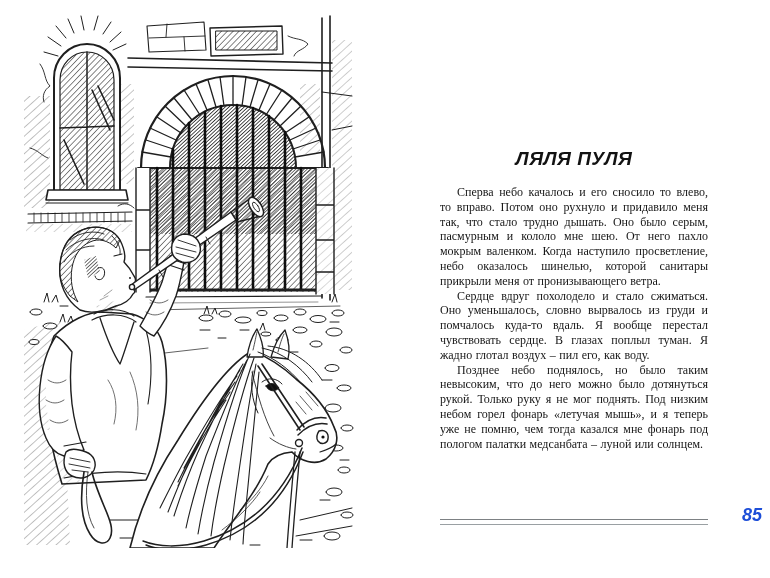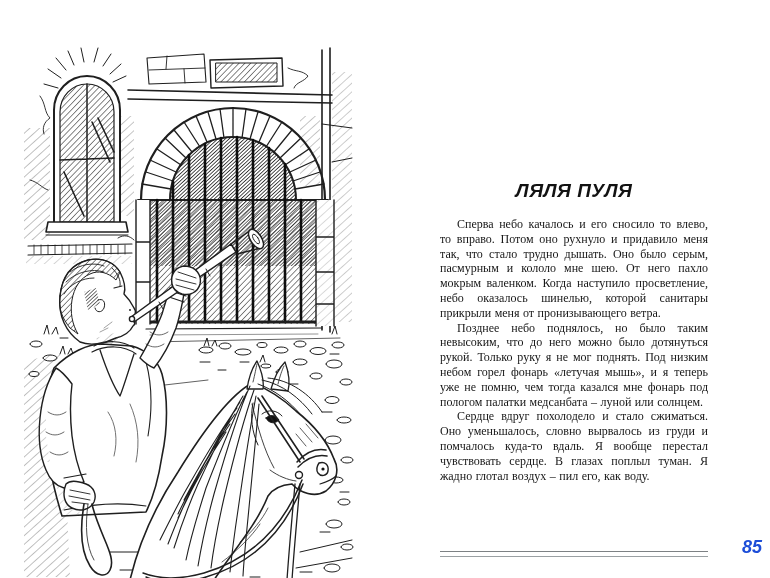--- a/index.html
+++ b/index.html
@@ -1,18 +1,18 @@
 <!DOCTYPE html>
 <html lang="ru"><head>
 <meta charset="utf-8">
 <style>
   html,body{margin:0;padding:0;}
   body{width:770px;height:578px;background:#ffffff;position:relative;overflow:hidden;
        font-family:"Liberation Serif",serif;}
-  .stage{position:absolute;inset:0;background:#ffffff;margin-top:32px;}
+  .stage{position:absolute;inset:0;background:#ffffff;}
   .illus{position:absolute;left:20px;top:12px;width:338px;height:536px;}
   .textcol{position:absolute;left:440px;top:148px;width:268px;color:#161616;}
   .story-title{font-family:"Liberation Sans",sans-serif;font-weight:bold;font-style:italic;
        font-size:19px;letter-spacing:.5px;text-align:center;margin:0 0 15px 0;color:#121212;}
   p.bodytext{margin:0;font-size:12px;line-height:14.8px;text-align:justify;
        text-indent:17px;hyphens:manual;-webkit-hyphens:manual;word-spacing:.5px;color:#161616;}
   .footer-rule{position:absolute;left:440px;top:519px;width:268px;height:4px;
        border-top:1.5px solid #7d8184;border-bottom:1.5px solid #9aa0a3;}
   .page-number{position:absolute;left:742px;top:505px;width:44px;
        font-family:"Liberation Sans",sans-serif;font-weight:bold;font-style:italic;
@@ -165,20 +165,20 @@
           <path d="M172,252 C170,242 176,234 186,234 C196,235 202,243 200,252 C198,260 190,264 182,262 C176,260 173,257 172,252 Z" fill="#fff" stroke-width="1.4"></path>
           <path d="M178,240 L196,246 M176,247 L196,252 M176,253 L194,258" stroke-width="0.9"></path>
         </g>
       </g>
     </svg>
   </div>
 
   <div class="textcol">
     <h1 class="story-title">ЛЯЛЯ ПУЛЯ</h1>
     <p class="bodytext" lang="ru">Сперва небо качалось и его сносило то влево, то вправо. Потом оно рухнуло и придавило меня так, что стало трудно ды­шать. Оно было серым, пасмурным и кололо мне шею. От него пахло мокрым валенком. Когда наступило просветление, небо оказа­лось шинелью, которой санитары прикрыли меня от пронизывающего ветра.</p>
+    <p class="bodytext" lang="ru">Сердце вдруг похолодело и стало сжи­маться. Оно уменьшалось, словно вырвалось из груди и помчалось куда-то вдаль. Я вооб­ще перестал чувствовать сердце. В глазах поплыл туман. Я жадно глотал воздух – пил его, как воду.</p>
     <p class="bodytext" lang="ru">Позднее небо поднялось, но было таким невысоким, что до него можно было дотя­нуться рукой. Только руку я не мог под­нять. Под низким небом горел фонарь «ле­тучая мышь», и я теперь уже не помню, чем тогда казался мне фонарь под пологом палатки медсанбата – луной или солнцем.</p>
-    <p class="bodytext" lang="ru">Сердце вдруг похолодело и стало сжи­маться. Оно уменьшалось, словно вырвалось из груди и помчалось куда-то вдаль. Я вооб­ще перестал чувствовать сердце. В глазах поплыл туман. Я жадно глотал воздух – пил его, как воду.</p>
   </div>
 
   <div class="footer-rule"></div>
   <div class="page-number">85</div>
 
 </div>
 
 </body></html>

